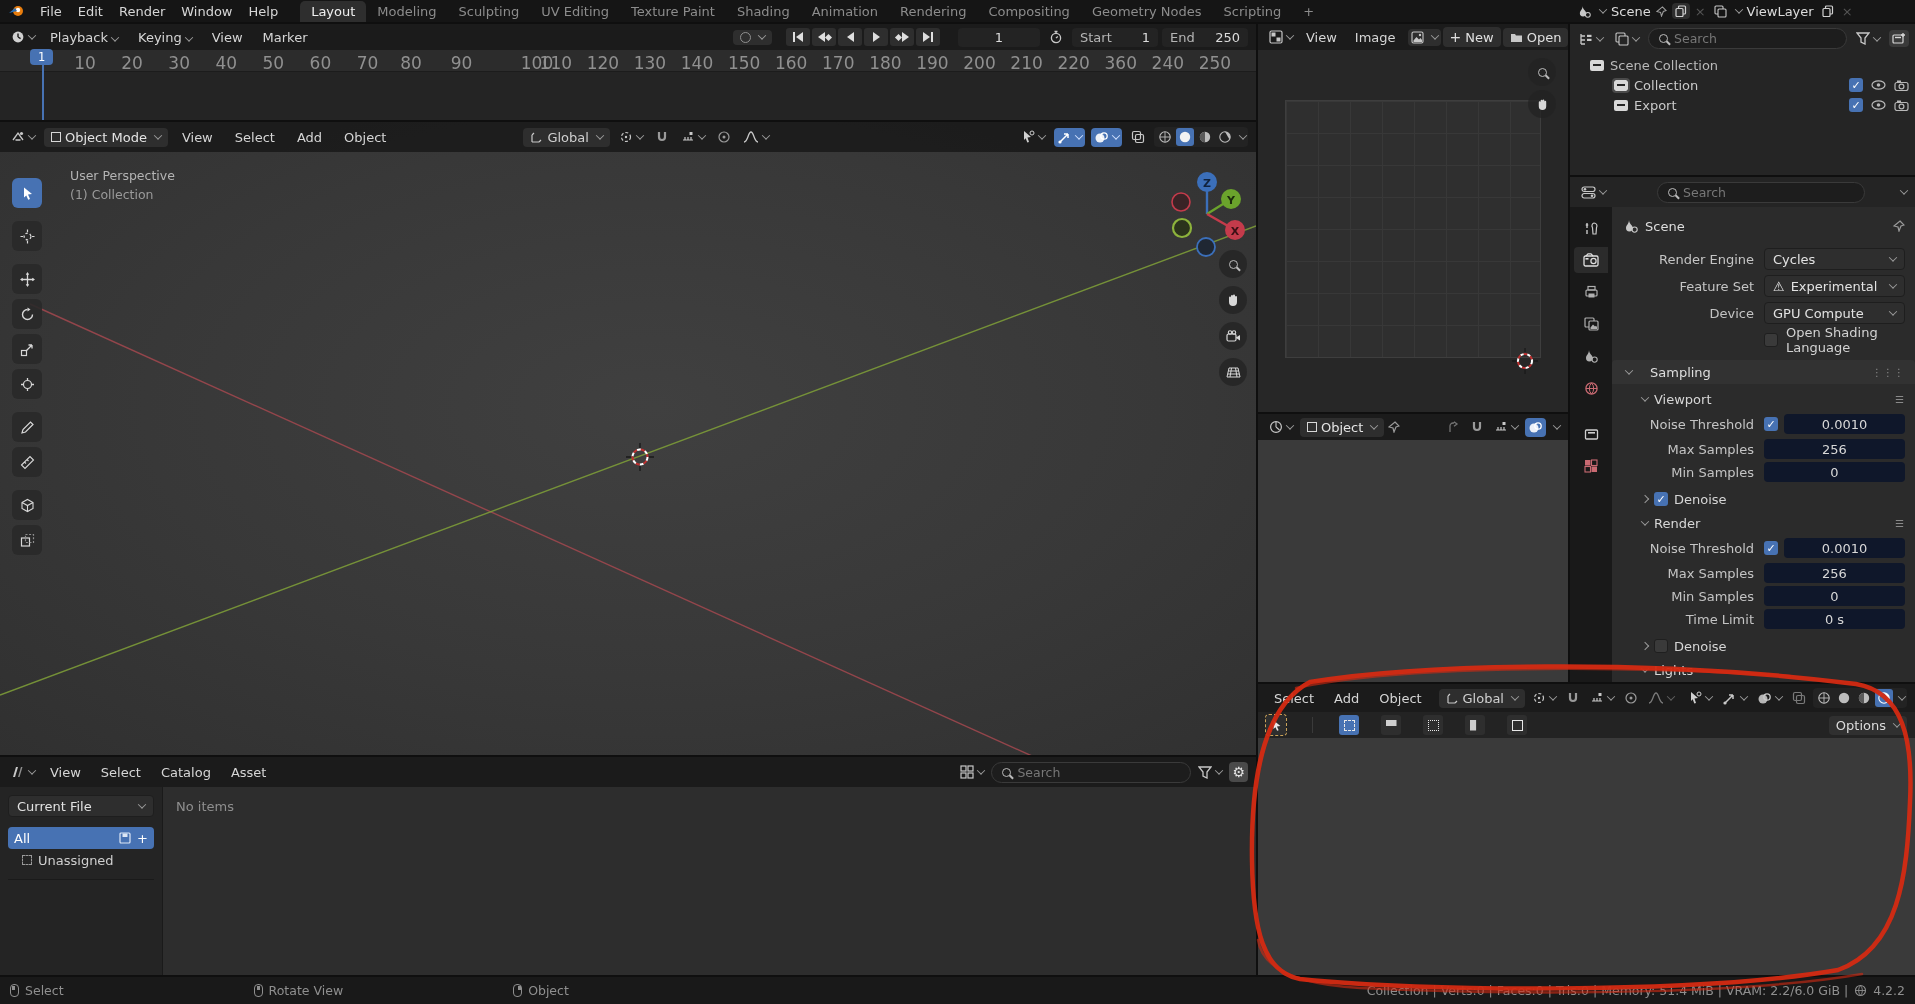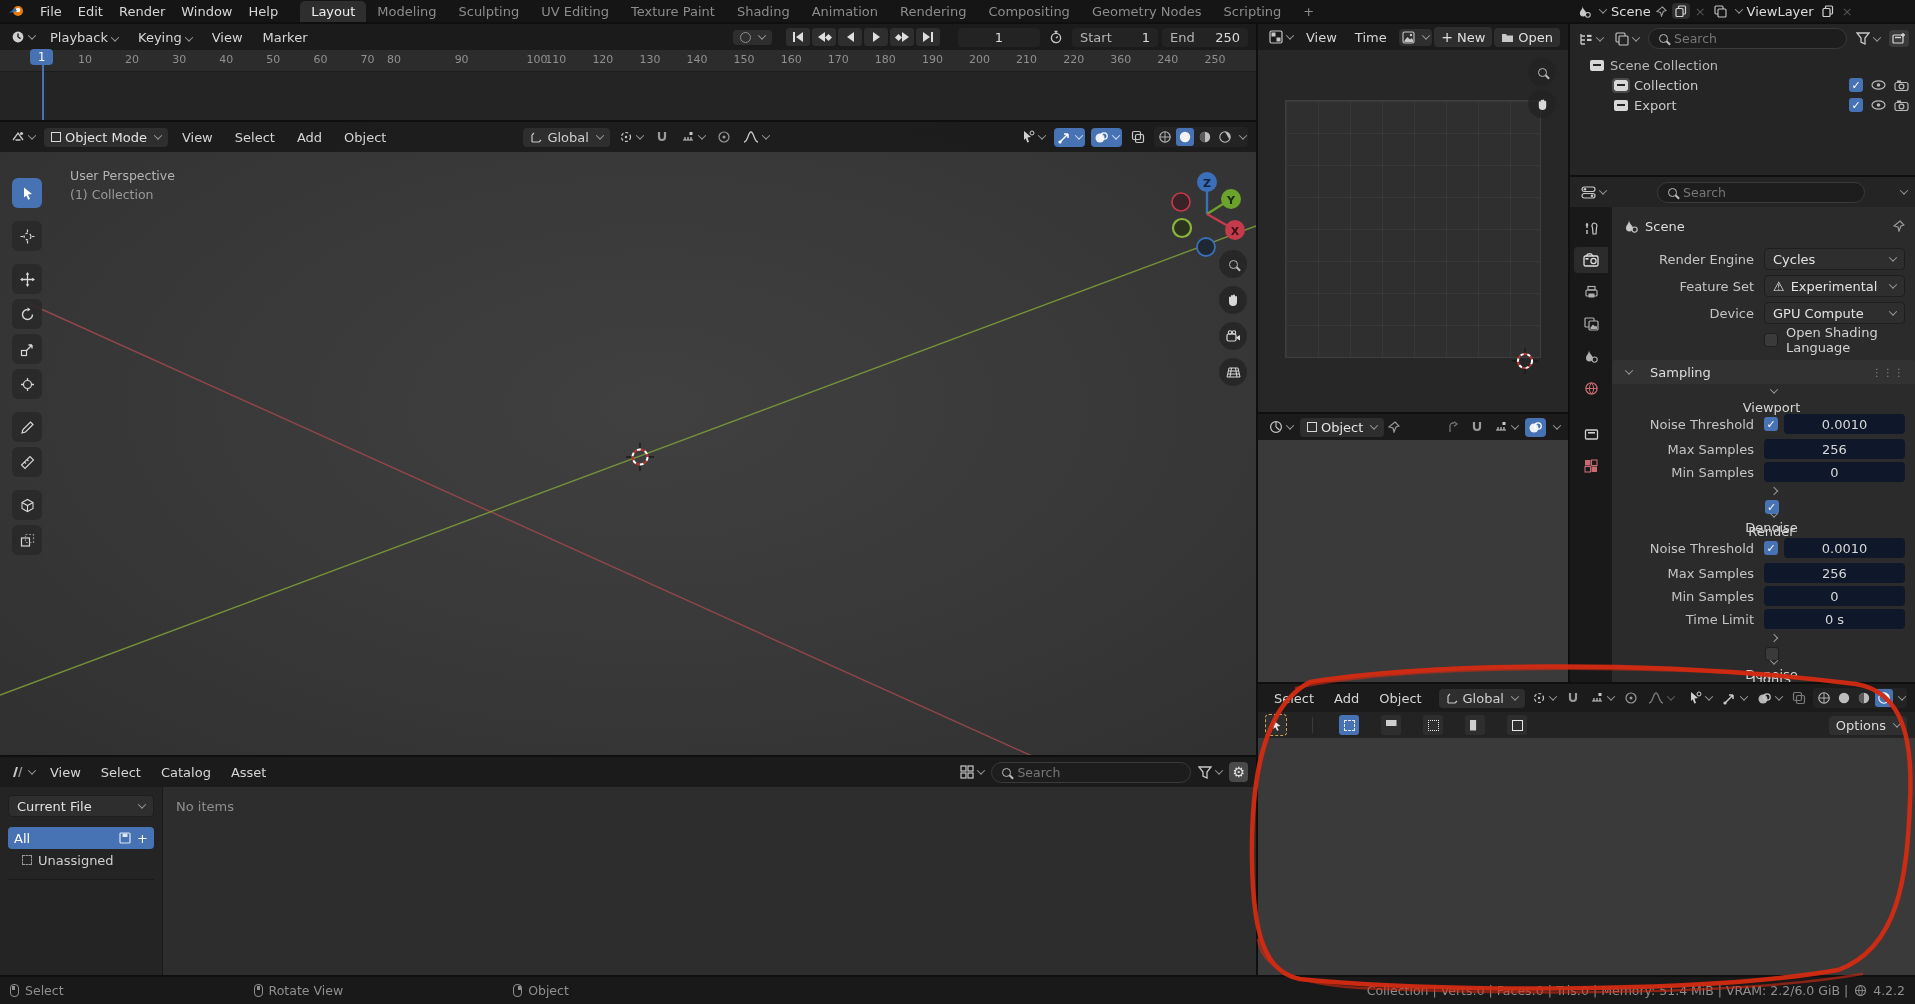--- a/index.html
+++ b/index.html
@@ -29,21 +29,21 @@
   svg{flex:0 0 auto;}
   .icon-btn{display:inline-flex;align-items:center;justify-content:center;border-radius:4px;padding:2px 3px;}
   .sep{width:1px;height:16px;background:#3a3a3a;margin:0 4px;}
   
   #topbar{left:0;top:0;width:1915px;height:22px;background:#151515;display:flex;align-items:center;z-index:5;}
   .tab{padding:3px 11px;color:#8c8c8c;border-radius:5px 5px 0 0;white-space:nowrap;}
   .tab.active{background:#2e2e2e;color:#efefef;}
   
   #timeline{left:0;top:24px;width:1256px;height:96px;background:#242424;}
   .tl-ruler{position:relative;height:22px;background:#2c2c2c;border-bottom:1px solid #1c1c1c;}
-  .tick{position:absolute;top:3px;color:#909090;font-size:11px;transform:translateX(-50%);}
+  .tick{position:absolute;top:3px;color:#909090;font-size:17px;transform:translateX(-50%);}
   .playhead{position:absolute;left:42px;top:28px;width:2px;height:68px;background:var(--accent);}
   .frame-pill{position:absolute;left:30px;top:25px;background:var(--accent);color:#fff;border-radius:4px;padding:1px 8px;font-size:11.5px;}
   .transport{display:flex;gap:2px;align-items:center;}
   .tbtn{background:#2e2e2e;border-radius:3px;width:24px;height:18px;display:flex;align-items:center;justify-content:center;gap:1px;}
   .tri-r{width:0;height:0;border-top:5px solid transparent;border-bottom:5px solid transparent;border-left:7px solid #dedede;}
   .tri-l{width:0;height:0;border-top:5px solid transparent;border-bottom:5px solid transparent;border-right:7px solid #dedede;}
   .vbar{width:2px;height:10px;background:#dedede;}
   .dia{width:5px;height:5px;background:#dedede;transform:rotate(45deg);}
   
   #viewport{left:0;top:122px;width:1256px;height:633px;background:radial-gradient(ellipse at 52% 45%,#404040 0%,#383838 55%,#303030 100%);}
@@ -78,21 +78,21 @@
   .ptab{width:34px;height:26px;border-radius:4px 0 0 4px;display:flex;align-items:center;justify-content:center;color:#9a9a9a;}
   .ptab.active{background:var(--panel);color:#e0e0e0;}
   .prop-main{position:absolute;left:42px;top:30px;right:0;bottom:0;padding:6px 10px 0 12px;}
   .prop-row{display:flex;align-items:center;height:24px;margin-bottom:3px;}
   .prop-label{width:140px;text-align:right;padding-right:10px;color:#c4c4c4;flex:0 0 auto;}
   .prop-value{flex:1;display:flex;align-items:center;}
   .dd{flex:1;background:#2e2e2e;border:1px solid #1e1e1e;border-radius:4px;height:22px;display:flex;align-items:center;padding:0 8px;gap:6px;color:#e2e2e2;}
   .dd .chev{margin-left:auto;}
   .num{flex:1;background:#0f172a;border-radius:4px;height:20px;display:flex;align-items:center;justify-content:center;color:#d8d8d8;}
   .sec-hdr{display:flex;align-items:center;gap:18px;height:24px;background:#323232;border-radius:4px 4px 0 0;margin:8px -10px 4px -12px;padding:0 10px;color:#dedede;}
-  .sub-hdr{display:flex;align-items:center;gap:6px;height:22px;color:#d6d6d6;margin:2px 0;flex-direction:column;}
+  .sub-hdr{display:flex;align-items:center;gap:6px;height:22px;color:#d6d6d6;margin:2px 0;}
   .dots{margin-left:auto;color:#8a8a8a;letter-spacing:1px;font-size:10px;}
   
   #bottom-viewport{left:1258px;top:684px;width:657px;height:291px;background:#3a3a3a;}
   .tool-row{height:26px;background:#232323;display:flex;align-items:center;gap:22px;padding:0 8px;}
   .tsel{width:20px;height:20px;border-radius:3px;background:#2e2e2e;display:flex;align-items:center;justify-content:center;}
   .tsel.on{background:var(--accent);}
   .dash-box{width:11px;height:11px;border:1.3px dashed #e8e8e8;}
   .half-box{width:11px;height:11px;background:#cfcfcf;clip-path:polygon(0 0,100% 0,100% 60%,0 60%);}
   
   #asset{left:0;top:757px;width:1256px;height:218px;background:#2d2d2d;}
@@ -232,21 +232,21 @@
     </div>
   </div>
   <div class="tl-ruler" id="ruler">
       <span class="tick" style="left: 85px;">10</span>
       <span class="tick" style="left: 132.08px;">20</span>
       <span class="tick" style="left: 179.16px;">30</span>
       <span class="tick" style="left: 226.24px;">40</span>
       <span class="tick" style="left: 273.32px;">50</span>
       <span class="tick" style="left: 320.4px;">60</span>
       <span class="tick" style="left: 367.48px;">70</span>
-      <span class="tick" style="left: 394px;">80</span>
+      <span class="tick" style="left: 411px;">80</span>
       <span class="tick" style="left: 461.64px;">90</span>
       <span class="tick" style="left: 537px;">100</span>
       <span class="tick" style="left: 555.8px;">110</span>
       <span class="tick" style="left: 602.88px;">120</span>
       <span class="tick" style="left: 649.96px;">130</span>
       <span class="tick" style="left: 697.04px;">140</span>
       <span class="tick" style="left: 744.12px;">150</span>
       <span class="tick" style="left: 791.2px;">160</span>
       <span class="tick" style="left: 838.28px;">170</span>
       <span class="tick" style="left: 885.36px;">180</span>
@@ -490,21 +490,21 @@
   <div class="hdr" style="height:26px;gap:2px">
     <span class="icon-btn">
       <svg width="14" height="14" viewBox="0 0 14 14">
           <rect x="1" y="1" width="12" height="12" rx="1.5" fill="none" stroke="#c8c8c8" stroke-width="1.2"></rect>
           <rect x="2.5" y="2.5" width="4" height="4" fill="#c8c8c8"></rect>
           <rect x="7.5" y="7.5" width="4" height="4" fill="#c8c8c8"></rect>
         </svg>
         <span class="chev"></span>
     </span>
     <div class="menu">View</div>
-    <div class="menu">Time</div>
+    <div class="menu">Image</div>
     <div style="width:12px"></div>
     <span class="icon-btn pill">
       <svg width="13" height="13" viewBox="0 0 13 13">
           <rect x="1" y="1" width="11" height="11" rx="1.5" fill="none" stroke="#c8c8c8" stroke-width="1.1"></rect>
           <path d="M2.5 9.5 L5.5 6 L8 8.5 L9.5 7 L11 9 V11 H2.5 Z" fill="#c8c8c8"></path>
           <circle cx="9" cy="4" r="1.2" fill="#c8c8c8"></circle>
         </svg>
         <span class="chev"></span>
     </span>
     <div class="pill">

